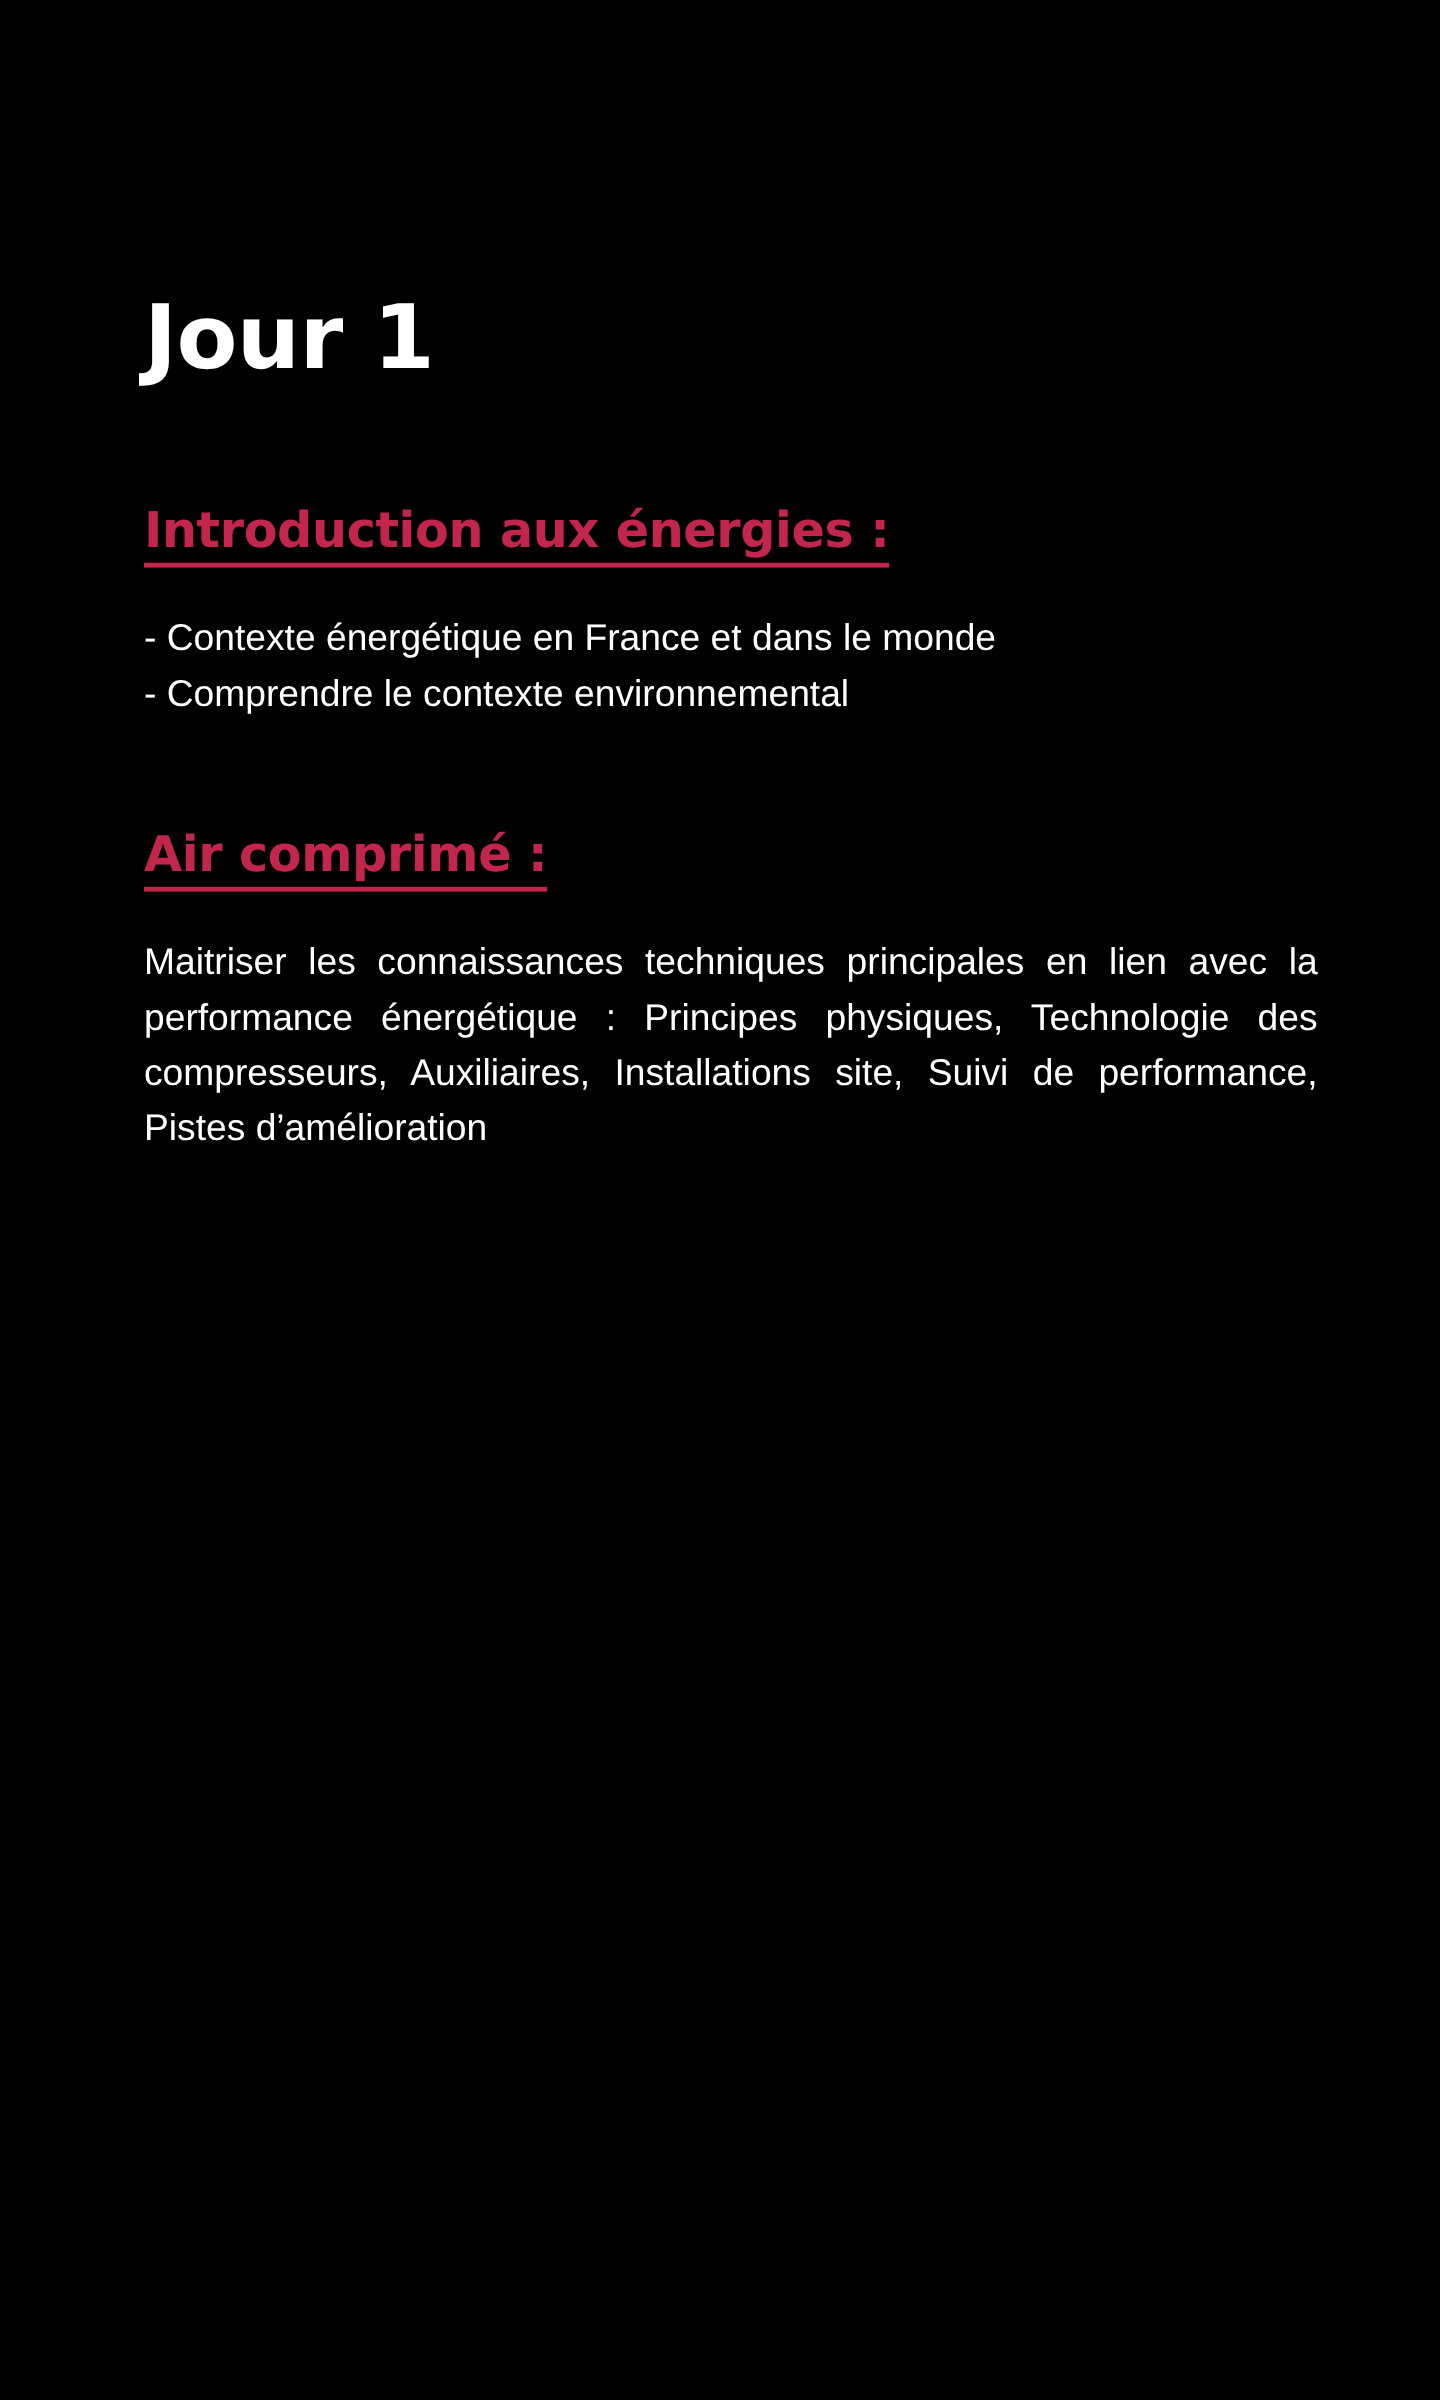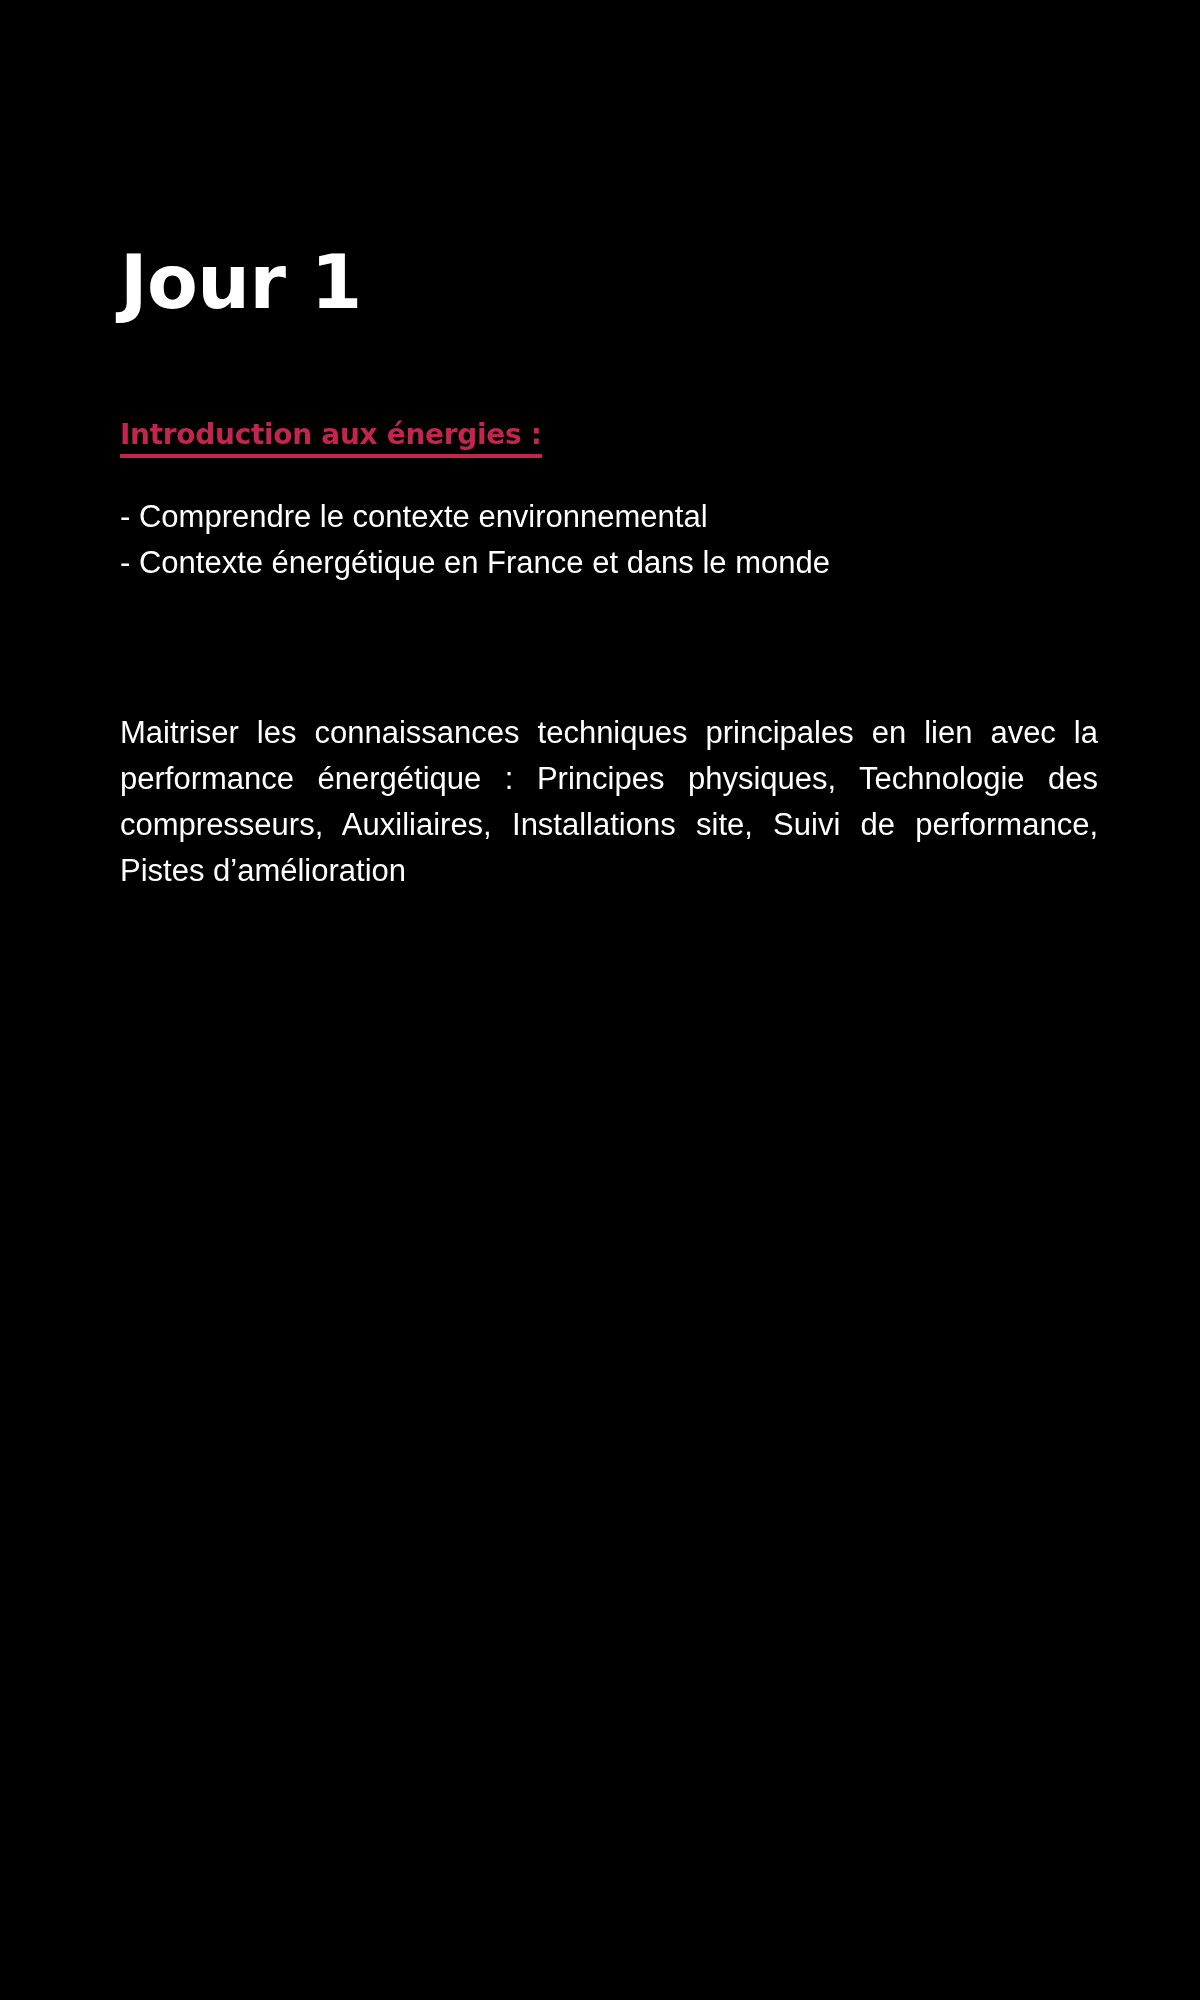--- a/index.html
+++ b/index.html
@@ -35,21 +35,21 @@
     font-weight: 700;
     line-height: 1.0;
     letter-spacing: -0.5px;
   }
 
   
   .section-heading {
     margin: 0;
     color: #c2264c;
     font-family: "DejaVu Sans", sans-serif;
-    font-size: 28px;
+    font-size: 41px;
     font-weight: 700;
     line-height: 1.15;
     letter-spacing: -0.3px;
     display: inline-block;
     border-bottom: 4px solid #c2264c;
     padding-bottom: 3px;
   }
 
   .heading-block-1 { padding-top: 100px; }
   .heading-block-2 { padding-top: 88px; }
@@ -91,23 +91,24 @@
 <body>
 
 <div class="slide">
 
   <h1 class="slide-title">Jour 1</h1>
 
   <div class="heading-block-1">
     <h2 class="section-heading">Introduction aux énergies :</h2>
 
     <ul class="bullet-list body-text">
+      <li>- Contexte énergétique en France et dans le monde</li>
       <li>- Comprendre le contexte environnemental</li>
-      <li>- Contexte énergétique en France et dans le monde</li>
     </ul>
   </div>
 
   <div class="heading-block-2">
+    <h2 class="section-heading">Air comprimé :</h2>
 
     <p class="para body-text">Maitriser les connaissances techniques principales en lien avec la performance énergétique : Principes physiques, Technologie des compresseurs, Auxiliaires, Installations site, Suivi de performance, Pistes d’amélioration</p>
   </div>
 
 </div>
 
 </body></html>

